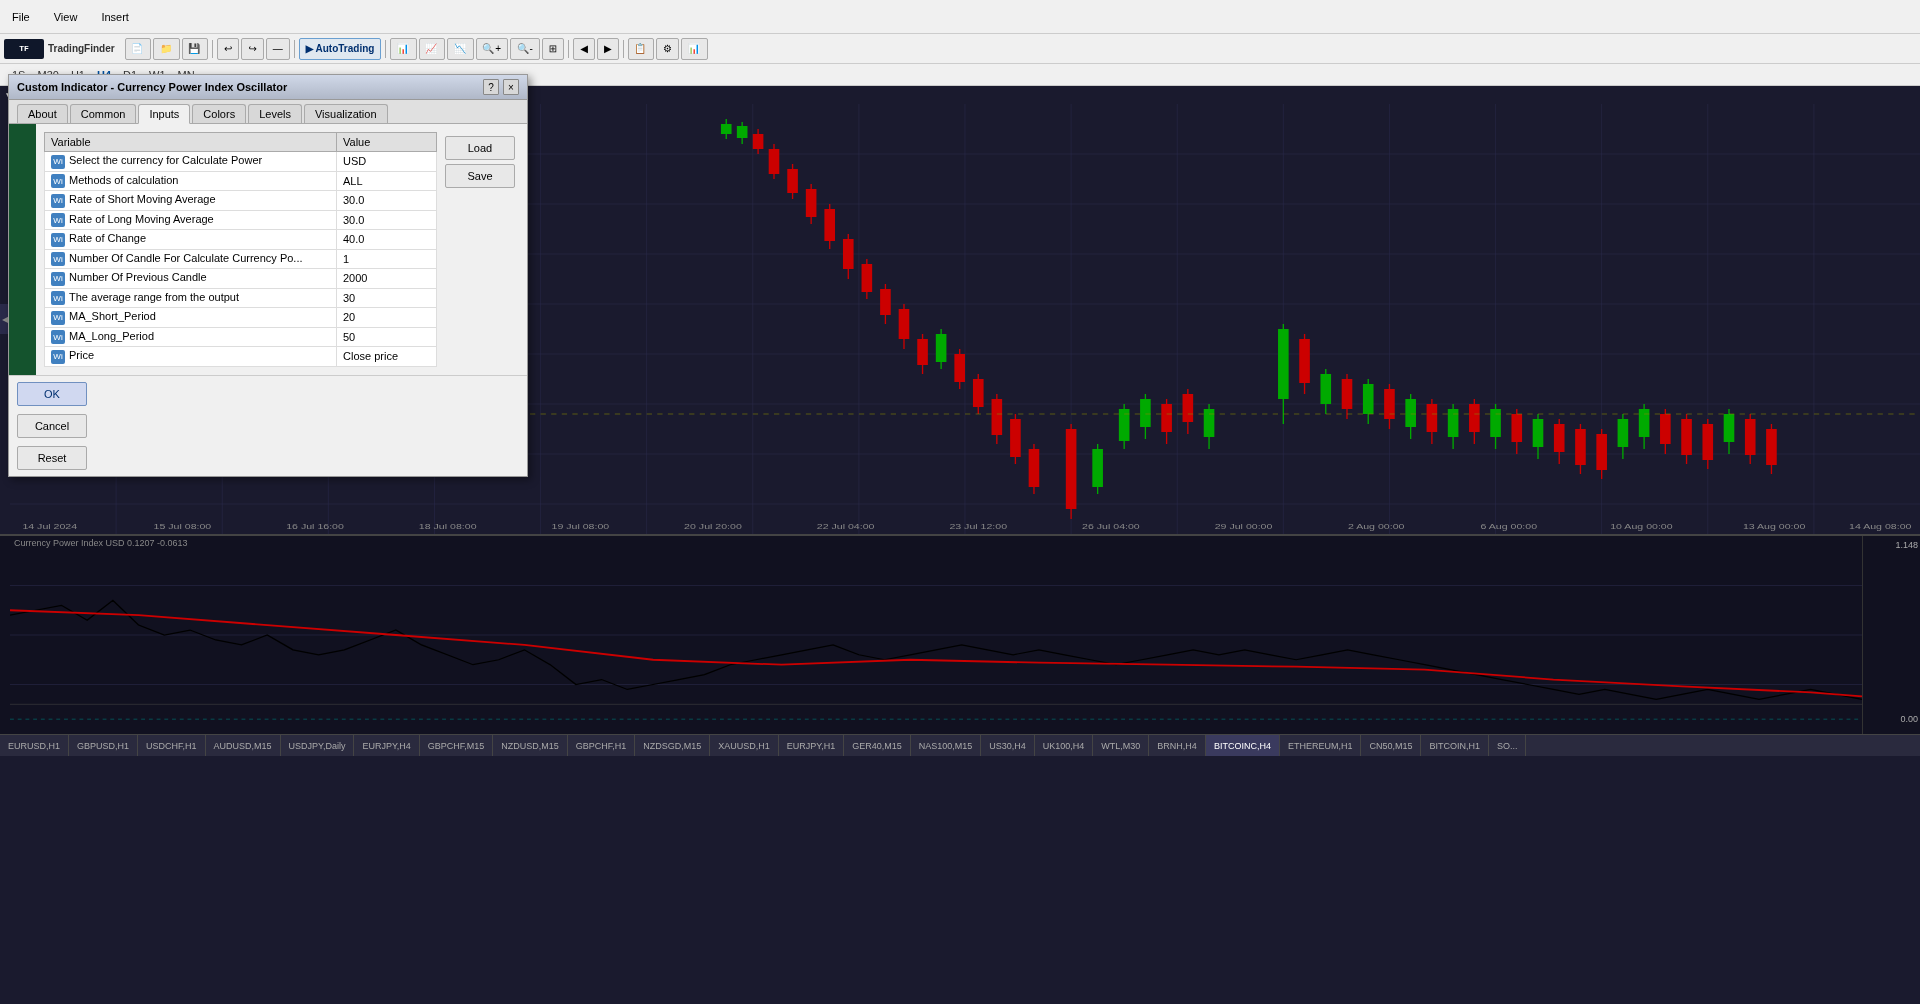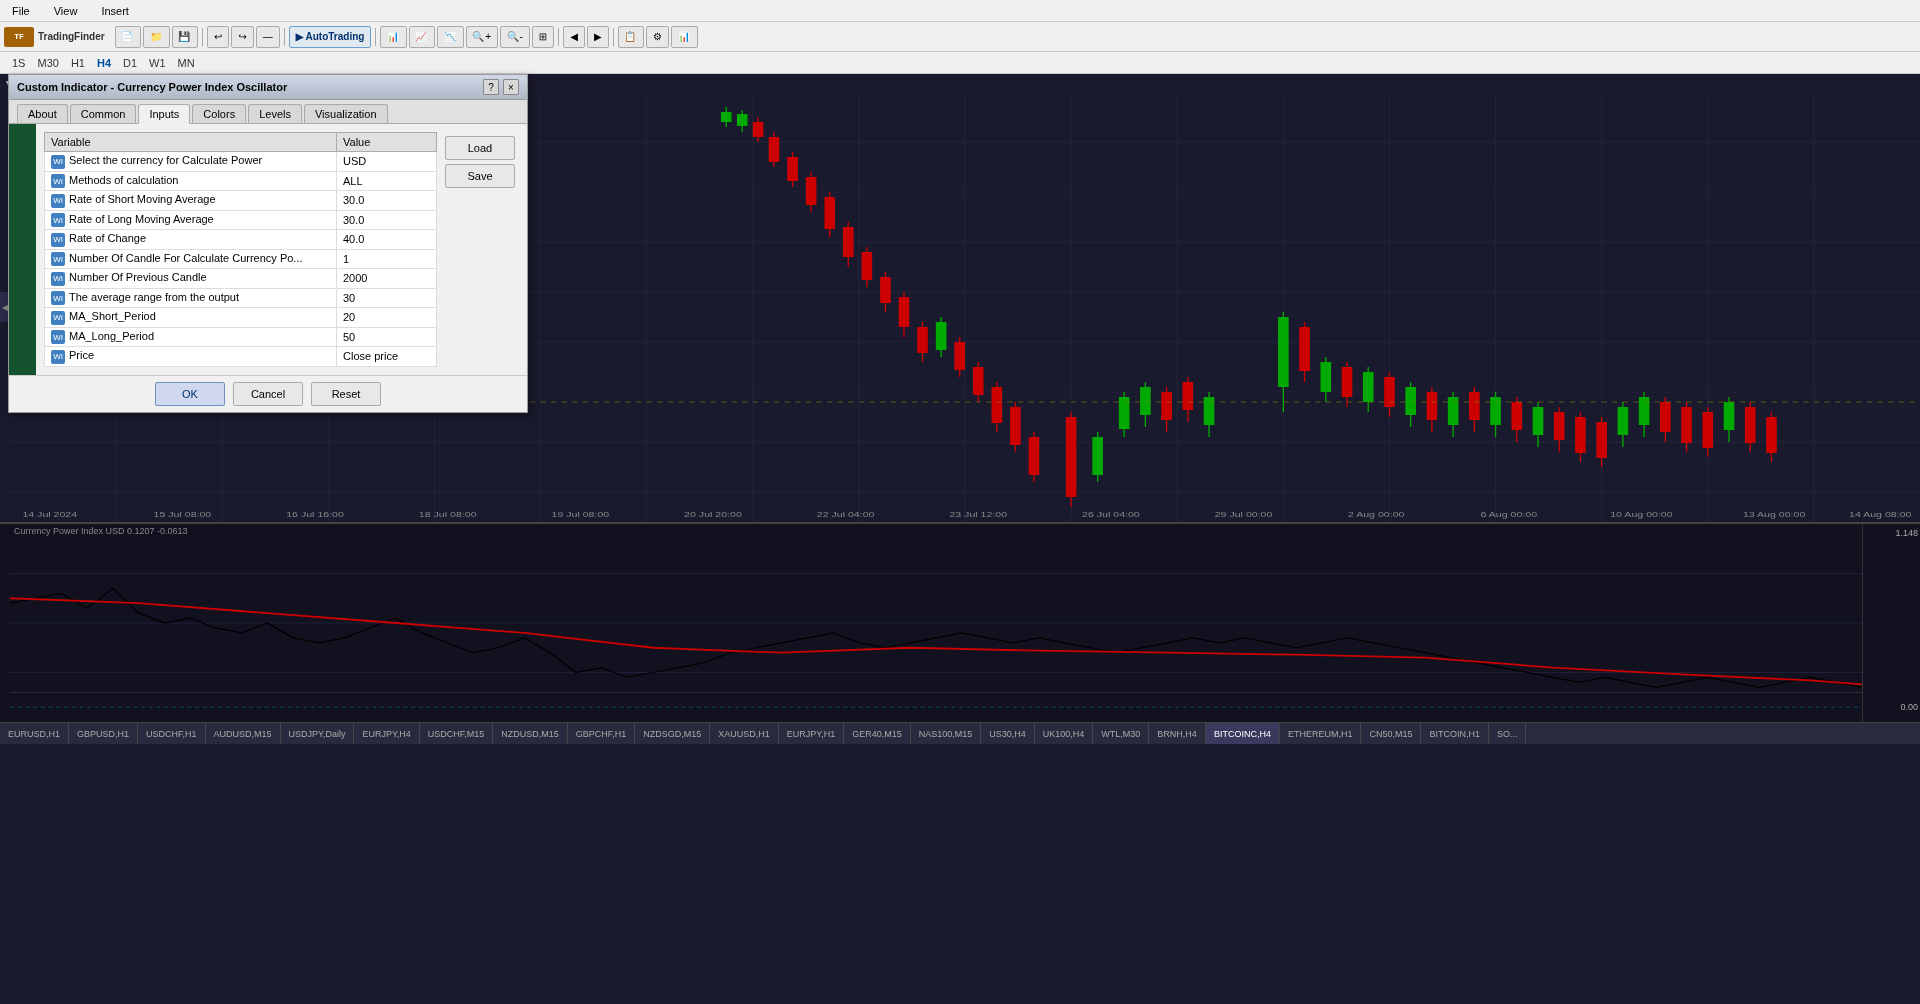--- a/index.html
+++ b/index.html
@@ -2,21 +2,21 @@
 <html><head>
   <meta charset="utf-8">
   <style>
     * { box-sizing: border-box; margin: 0; padding: 0; }
     body { font-family: 'Segoe UI', Tahoma, sans-serif; font-size: 11px; background: #1a1a2e; overflow: hidden; width: 1920px; height: 1004px; }
 
     
     #menubar {
       background: #f0f0f0;
       border-bottom: 1px solid #ccc;
-      height: 22px;
+      height: 34px;
       display: flex;
       align-items: center;
       padding: 0 8px;
       gap: 16px;
     }
     .menu-item {
       font-size: 11px;
       color: #000;
       cursor: pointer;
       padding: 2px 4px;
@@ -274,20 +274,21 @@
       justify-content: center;
     }
 
     #dialog-footer {
       padding: 6px 8px;
       display: flex;
       justify-content: center;
       gap: 8px;
       border-top: 1px solid #ccc;
       background: #f0f0f0;
+      flex-direction: column;
     }
     .footer-btn {
       width: 70px;
       height: 24px;
       background: #e8e8e8;
       border: 1px solid #aaa;
       border-radius: 2px;
       font-size: 11px;
       cursor: pointer;
       display: flex;
@@ -341,21 +342,21 @@
 
 <div id="menubar">
   <span class="menu-item">File</span>
   <span class="menu-item">View</span>
   <span class="menu-item">Insert</span>
 </div>
 
 <div id="toolbar">
 
   <div style="display:flex;align-items:center;gap:4px;margin-right:8px;">
-    <div style="width:30px;height:20px;background:#a16207;border-radius:2px;display:flex;align-items:center;justify-content:center;font-family:Liberation Mono, monospace;">
+    <div style="width:40px;height:20px;background:#0f172a;border-radius:2px;display:flex;align-items:center;justify-content:center;font-family:Liberation Mono, monospace;">
       <span style="color:#fff;font-size:8px;font-weight:bold;">TF</span>
     </div>
     <span style="font-size:10px;color:#333;font-weight:bold;">TradingFinder</span>
   </div>
 
   <button class="toolbar-btn">📄</button>
   <button class="toolbar-btn">📁</button>
   <button class="toolbar-btn">💾</button>
   <div class="toolbar-separator"></div>
   <button class="toolbar-btn">↩</button>
@@ -629,21 +630,21 @@
   </div>
 </div>
 
 <div id="symbol-tabs">
   <div class="symbol-tab">EURUSD,H1</div>
   <div class="symbol-tab">GBPUSD,H1</div>
   <div class="symbol-tab">USDCHF,H1</div>
   <div class="symbol-tab">AUDUSD,M15</div>
   <div class="symbol-tab">USDJPY,Daily</div>
   <div class="symbol-tab">EURJPY,H4</div>
-  <div class="symbol-tab">USDCHF,M15</div>
+  <div class="symbol-tab">GBPCHF,M15</div>
   <div class="symbol-tab">NZDUSD,M15</div>
   <div class="symbol-tab">GBPCHF,H1</div>
   <div class="symbol-tab">NZDSGD,M15</div>
   <div class="symbol-tab">XAUUSD,H1</div>
   <div class="symbol-tab">EURJPY,H1</div>
   <div class="symbol-tab">GER40,M15</div>
   <div class="symbol-tab">NAS100,M15</div>
   <div class="symbol-tab">US30,H4</div>
   <div class="symbol-tab">UK100,H4</div>
   <div class="symbol-tab">WTL,M30</div>

